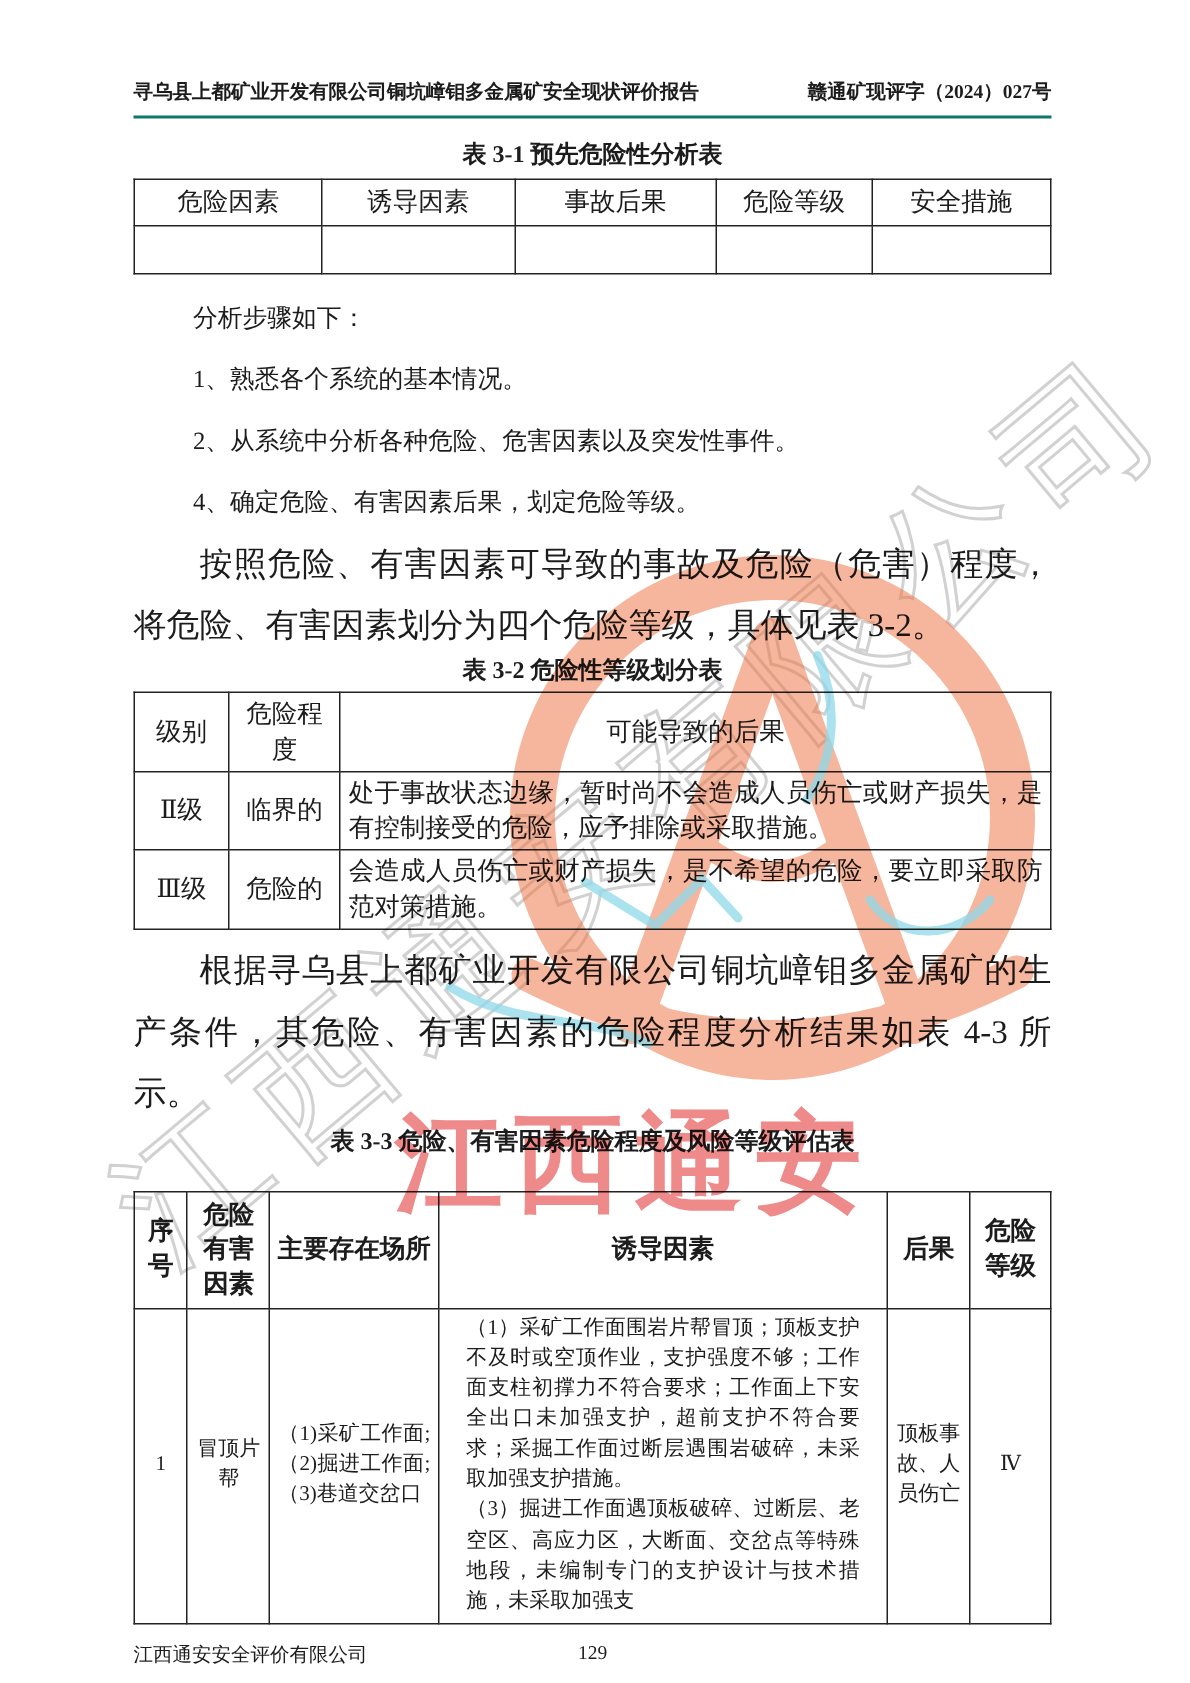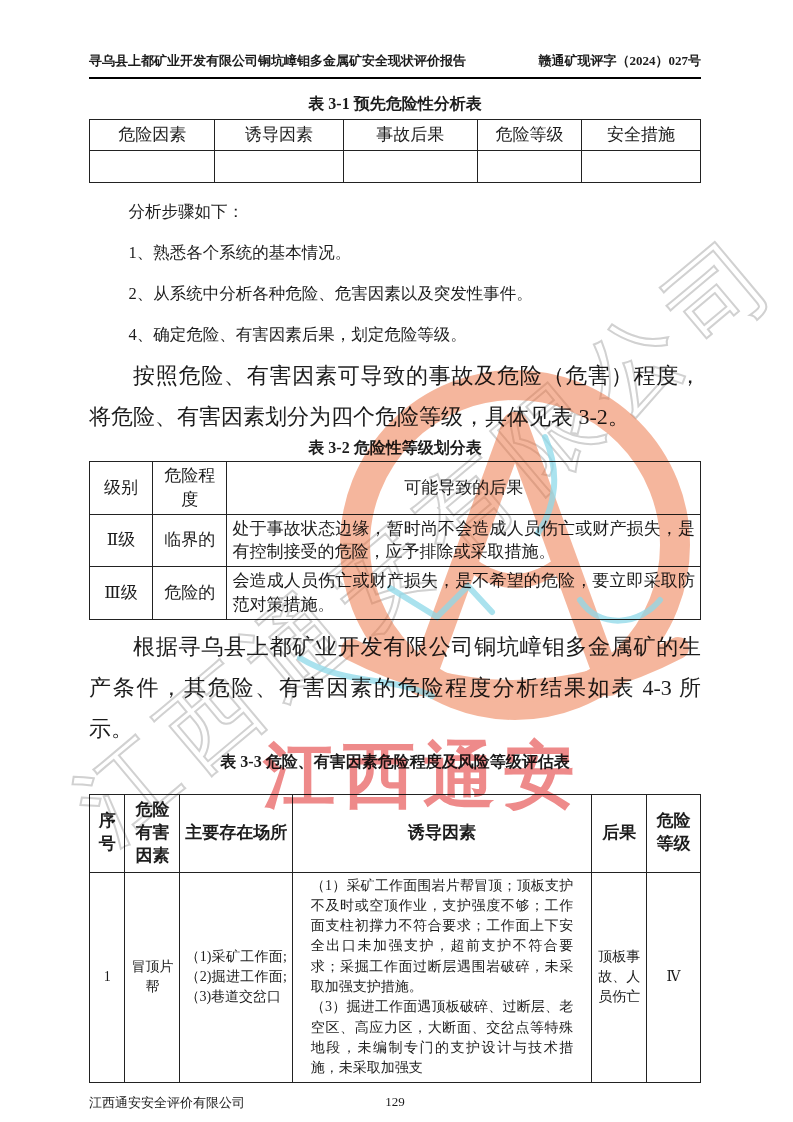--- a/index.html
+++ b/index.html
@@ -7,21 +7,21 @@
     position:relative; width:793px; height:1122px; margin:0 auto;
     background:#ffffff; overflow:hidden;
     font-family:"Liberation Serif","DejaVu Serif",serif;
     color:#1c1c1c;
   }
   .content { position:absolute; left:89px; top:0; width:612px; }
 
   
   .doc-header {
     display:flex; justify-content:space-between; align-items:flex-end;
-    padding-top:52px; padding-bottom:7px; border-bottom:2px solid #000000;
+    padding-top:52px; padding-bottom:7px; border-bottom:2px solid #0f766e;
     font-weight:bold; font-size:13px; line-height:18px;
   }
 
   
   .tbl-title { text-align:center; font-weight:bold; font-size:16px; line-height:22px; }
   .tbl-title.t1 { margin-top:14px; margin-bottom:4px; }
   .tbl-title.t2 { margin-top:0; }
   .tbl-title.t3 { margin-top:2px; }
 
   table.t { width:100%; border-collapse:collapse; table-layout:fixed; }

